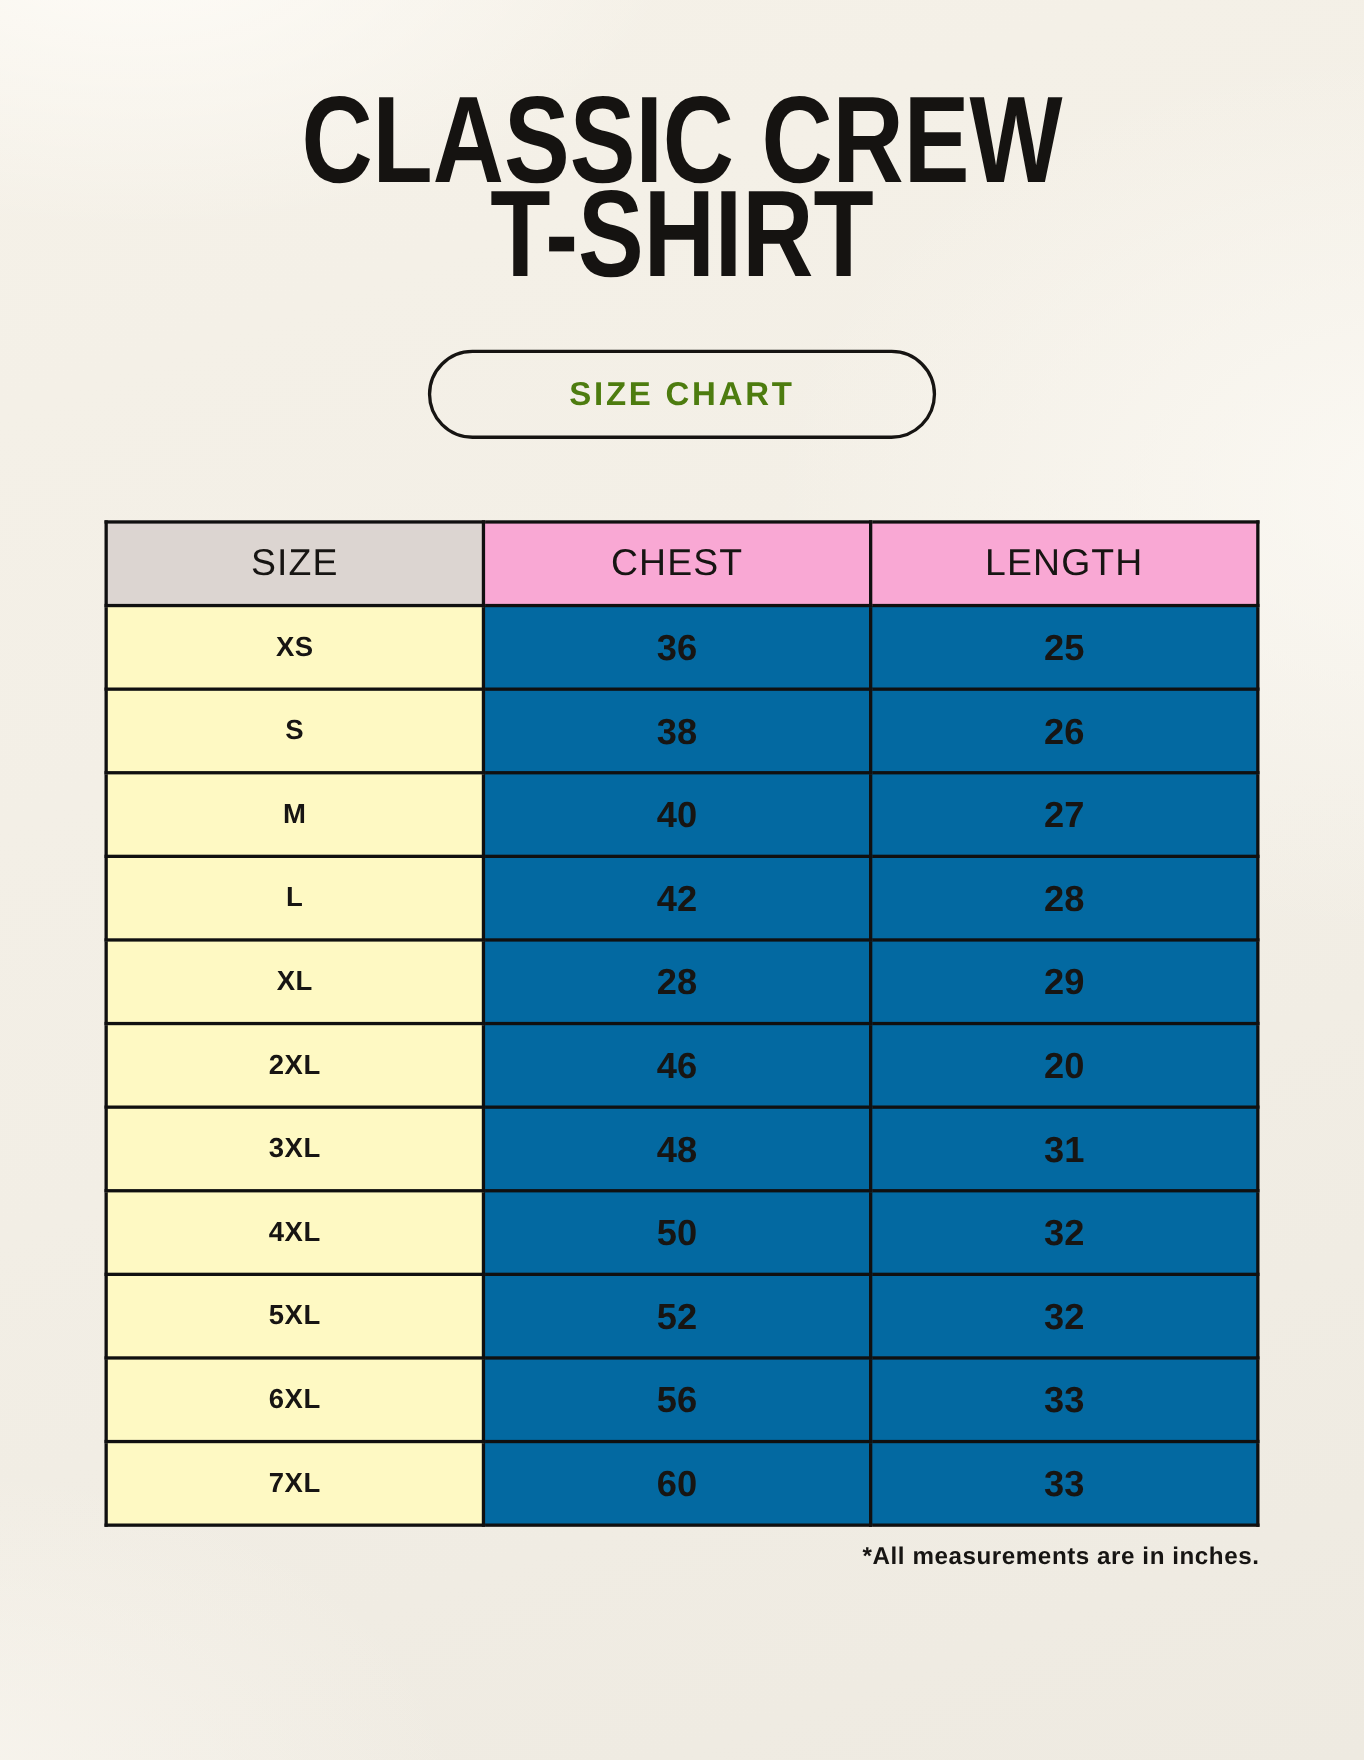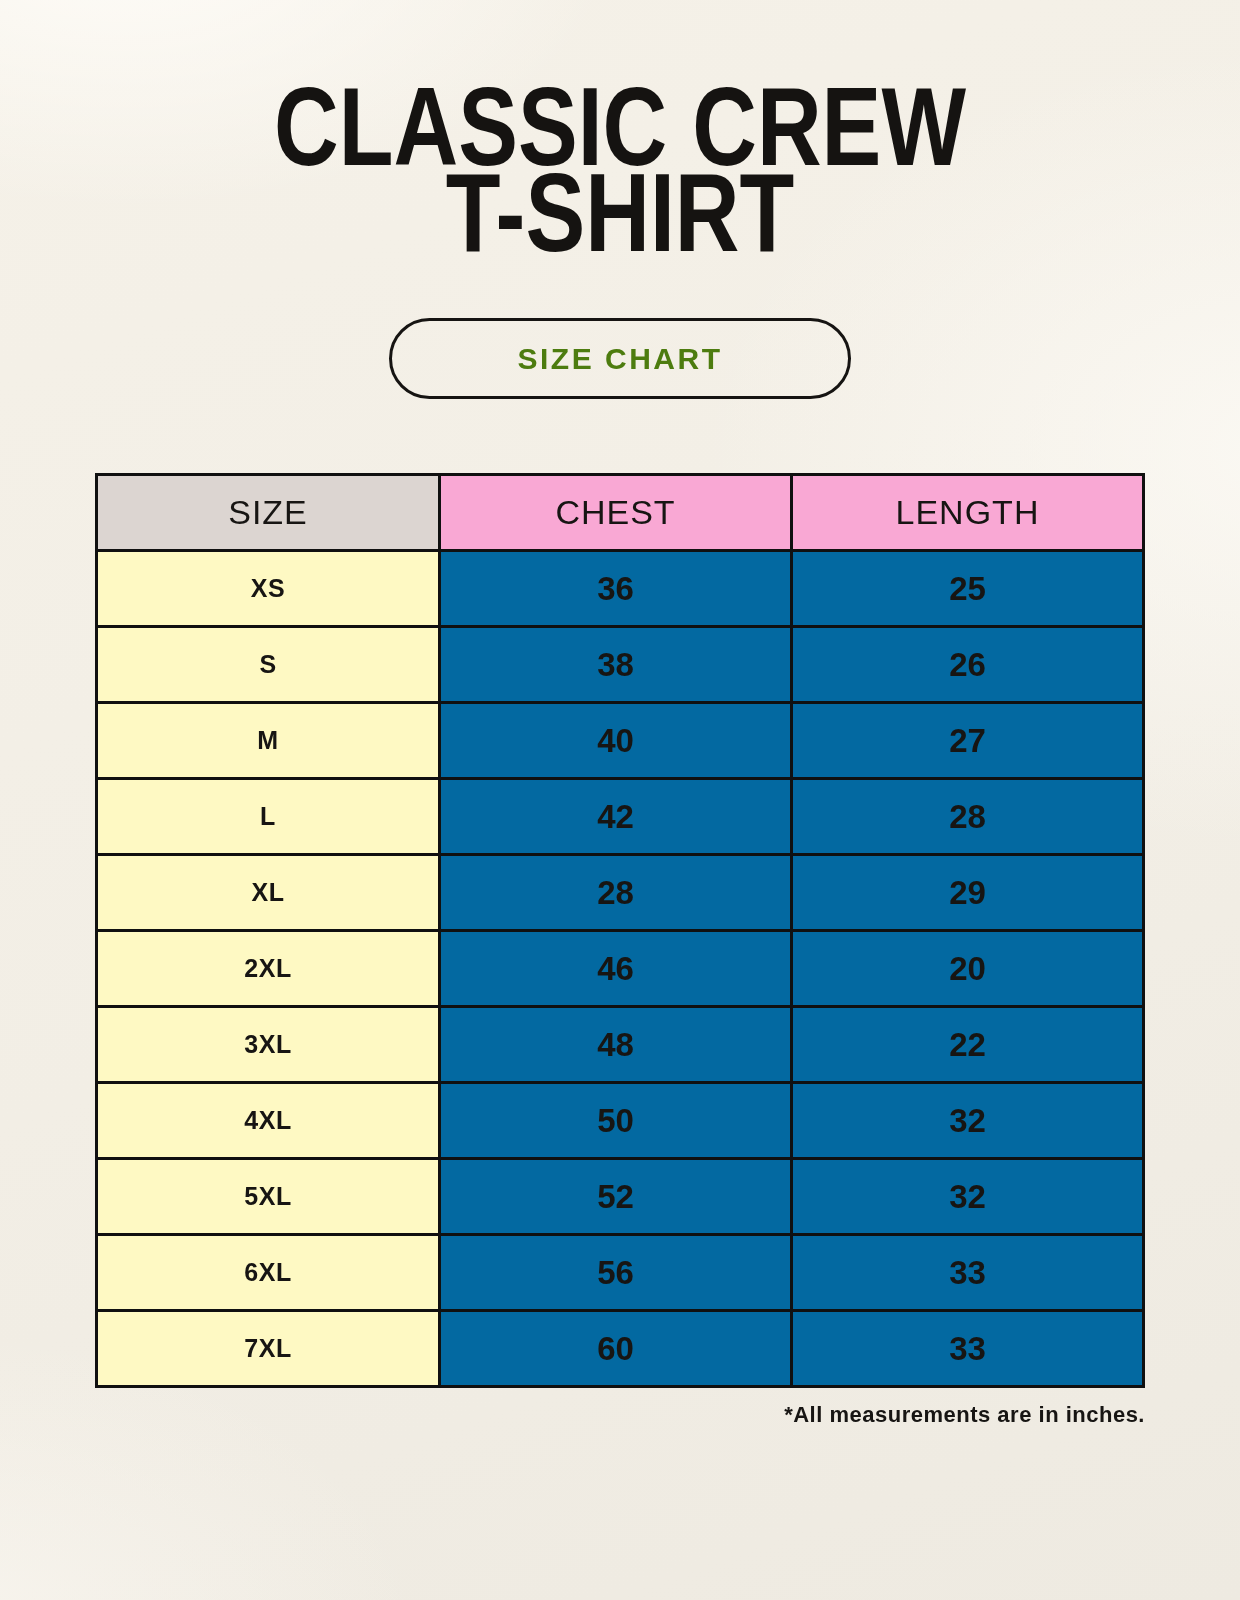--- a/index.html
+++ b/index.html
@@ -140,21 +140,21 @@
       <td class="num-cell">29</td>
     </tr>
     <tr>
       <td class="size-cell">2XL</td>
       <td class="num-cell">46</td>
       <td class="num-cell">20</td>
     </tr>
     <tr>
       <td class="size-cell">3XL</td>
       <td class="num-cell">48</td>
-      <td class="num-cell">22</td>
+      <td class="num-cell">31</td>
     </tr>
     <tr>
       <td class="size-cell">4XL</td>
       <td class="num-cell">50</td>
       <td class="num-cell">32</td>
     </tr>
     <tr>
       <td class="size-cell">5XL</td>
       <td class="num-cell">52</td>
       <td class="num-cell">32</td>

